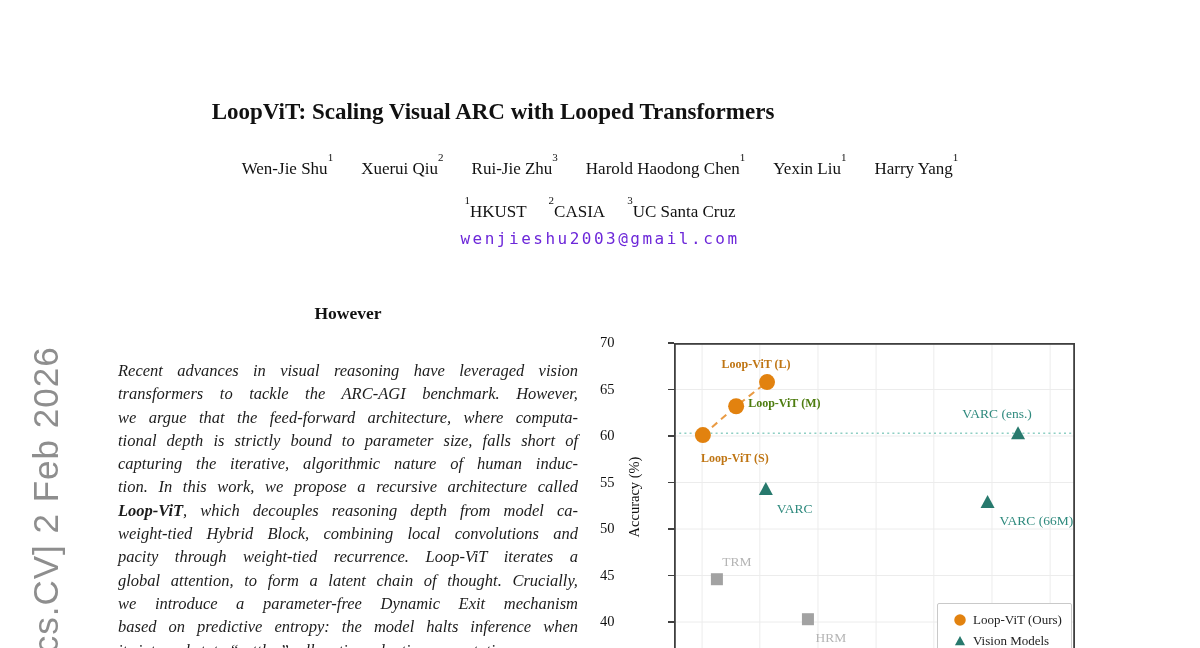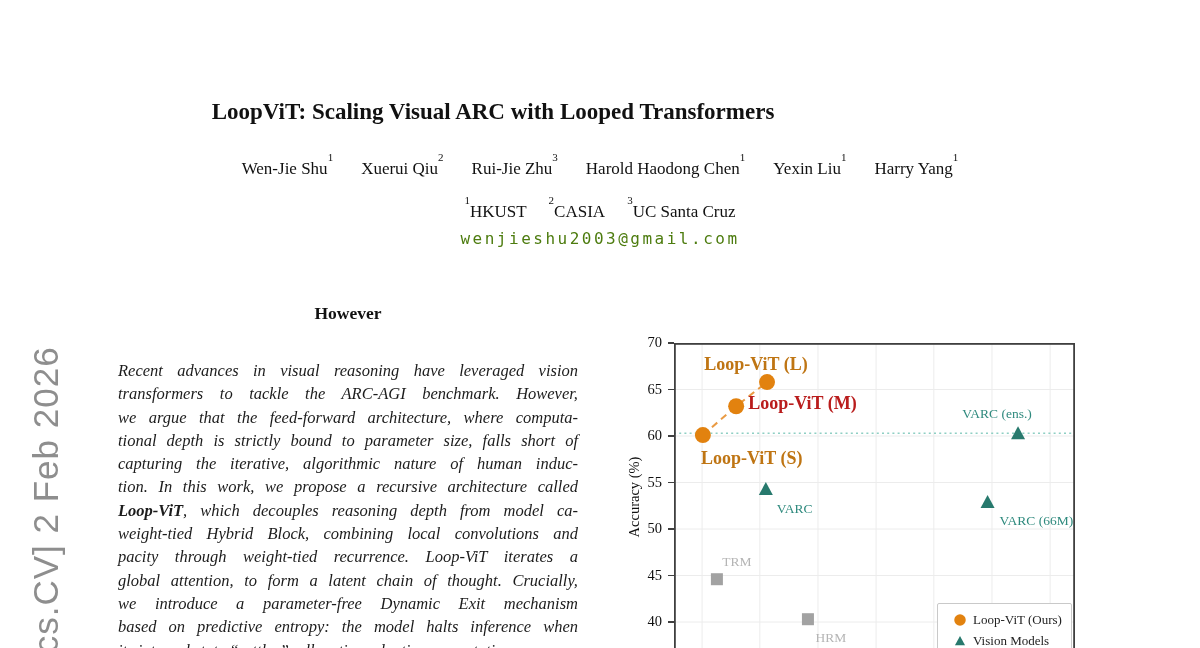--- a/index.html
+++ b/index.html
@@ -14,44 +14,44 @@
   
   .title{position:absolute;left:0;top:99px;width:986px;text-align:center;
          font-size:23px;font-weight:bold;}
   .authors{position:absolute;left:0;top:159px;width:1200px;text-align:center;font-size:17px;}
   .authors .auth{display:inline-block;margin:0 14px;white-space:nowrap;}
   sup.s{font-size:11px;position:relative;top:-6px;line-height:0;}
   .affils{position:absolute;left:0;top:202px;width:1200px;text-align:center;font-size:17px;}
   .affils .aff{display:inline-block;margin:0 11px;white-space:nowrap;}
   .email{position:absolute;left:0;top:229px;width:1200px;text-align:center;
          font-family:"DejaVu Sans Mono","Liberation Mono",monospace;font-size:16px;
-         letter-spacing:2.5px;color:#4d7c0f;}
+         letter-spacing:2.5px;color:#6d28d9;}
 
   
   .abs-head{position:absolute;left:118px;top:303px;width:460px;text-align:center;
             font-size:17.5px;font-weight:bold;}
   .abs-body{position:absolute;left:118px;top:359px;width:460px;
             font-size:16.5px;font-style:italic;line-height:23.3px;color:#1c1c1c;}
   .abs-line{text-align:justify;text-align-last:justify;white-space:normal;}
   .abs-line.partial{text-align-last:left;}
   .bi{font-weight:bold;}
 
   
   .chart-title{position:absolute;left:674px;top:314px;width:401px;text-align:center;
                font-size:16px;font-weight:bold;color:#111;}
   .ylab{position:absolute;left:634px;top:497px;transform:translate(-50%,-50%) rotate(-90deg);
         font-size:14.5px;color:#111;white-space:nowrap;}
-  .ytick{position:absolute;left:600px;width:62px;text-align:right;font-size:14.5px;color:#111;}
+  .ytick{position:absolute;left:600px;width:62px;font-size:14.5px;color:#111;}
   .ytickmark{position:absolute;left:668px;width:6px;height:1.6px;background:#3f3f3f;}
   .plot{position:absolute;left:674px;top:343px;width:401px;height:320px;overflow:visible;}
   .plot svg{position:absolute;left:0;top:0;overflow:hidden;}
   .ptlabel{position:absolute;white-space:nowrap;}
   .ptlabel.anch-center{transform:translate(-50%,-50%);}
   .ptlabel.anch-left{transform:translate(0,-50%);}
-  .lab-orange{font-weight:bold;font-size:18px;}
+  .lab-orange{font-weight:bold;font-size:12px;}
   .lab-teal{font-size:13.5px;}
   .lab-gray{font-size:13.5px;}
 
   .legend{position:absolute;left:937px;top:603px;width:135px;height:70px;
           background:rgba(255,255,255,0.95);border:1px solid #c9c9c9;border-radius:2px;
           padding-top:5px;box-sizing:border-box;}
   .legend-row{display:flex;align-items:center;height:21px;padding-left:9px;}
   .legend-marker{width:26px;display:flex;justify-content:center;align-items:center;}
   .legend-label{font-size:13px;color:#222;}
 </style>
@@ -122,21 +122,21 @@
         <circle cx="62.155" cy="63.23999999999998" r="8" fill="#e2820f"></circle>
         <circle cx="93.03200000000001" cy="39.06000000000003" r="8" fill="#e2820f"></circle>
         <path d="M 91.82900000000001 139.01000000000005 L 98.82900000000001 152.01000000000005 L 84.82900000000001 152.01000000000005 Z" fill="#27796d"></path>
         <path d="M 344.058 83.21000000000004 L 351.058 96.21000000000004 L 337.058 96.21000000000004 Z" fill="#27796d"></path>
         <path d="M 313.582 152.03000000000003 L 320.582 165.03000000000003 L 306.582 165.03000000000003 Z" fill="#27796d"></path>
         <rect x="36.907" y="230.22" width="12" height="12" fill="#a2a2a2"></rect>
         <rect x="127.934" y="270.21000000000004" width="12" height="12" fill="#a2a2a2"></rect>
         <rect x="0.9" y="0.9" width="399.2" height="330" fill="none" stroke="#3f3f3f" stroke-width="1.8"></rect>
       </svg>
       <div class="ptlabel anch-left lab-orange" style="color: rgb(191, 117, 19); left: 27px; top: 115.07px;">Loop-ViT (S)</div>
-      <div class="ptlabel anch-left lab-orange" style="color: #b91c1c; left: 74.155px; top: 60.24px;">Loop-ViT (M)</div>
+      <div class="ptlabel anch-left lab-orange" style="color: #4d7c0f; left: 74.155px; top: 60.24px;">Loop-ViT (M)</div>
       <div class="ptlabel anch-center lab-orange" style="color: rgb(191, 117, 19); left: 82.032px; top: 21.06px;">Loop-ViT (L)</div>
       <div class="ptlabel anch-left lab-teal" style="color: rgb(47, 138, 126); left: 102.829px; top: 166.01px;">VARC</div>
       <div class="ptlabel anch-center lab-teal" style="color: rgb(47, 138, 126); left: 323.058px; top: 71.21px;">VARC (ens.)</div>
       <div class="ptlabel anch-left lab-teal" style="color: rgb(47, 138, 126); left: 325.582px; top: 178.03px;">VARC (66M)</div>
       <div class="ptlabel anch-center lab-gray" style="color: rgb(181, 181, 181); left: 62.907px; top: 219.22px;">TRM</div>
       <div class="ptlabel anch-center lab-gray" style="color: rgb(181, 181, 181); left: 156.934px; top: 295.21px;">HRM</div>
     </div>
   <div class="legend" id="legend">
       <div class="legend-row">
         <span class="legend-marker">

